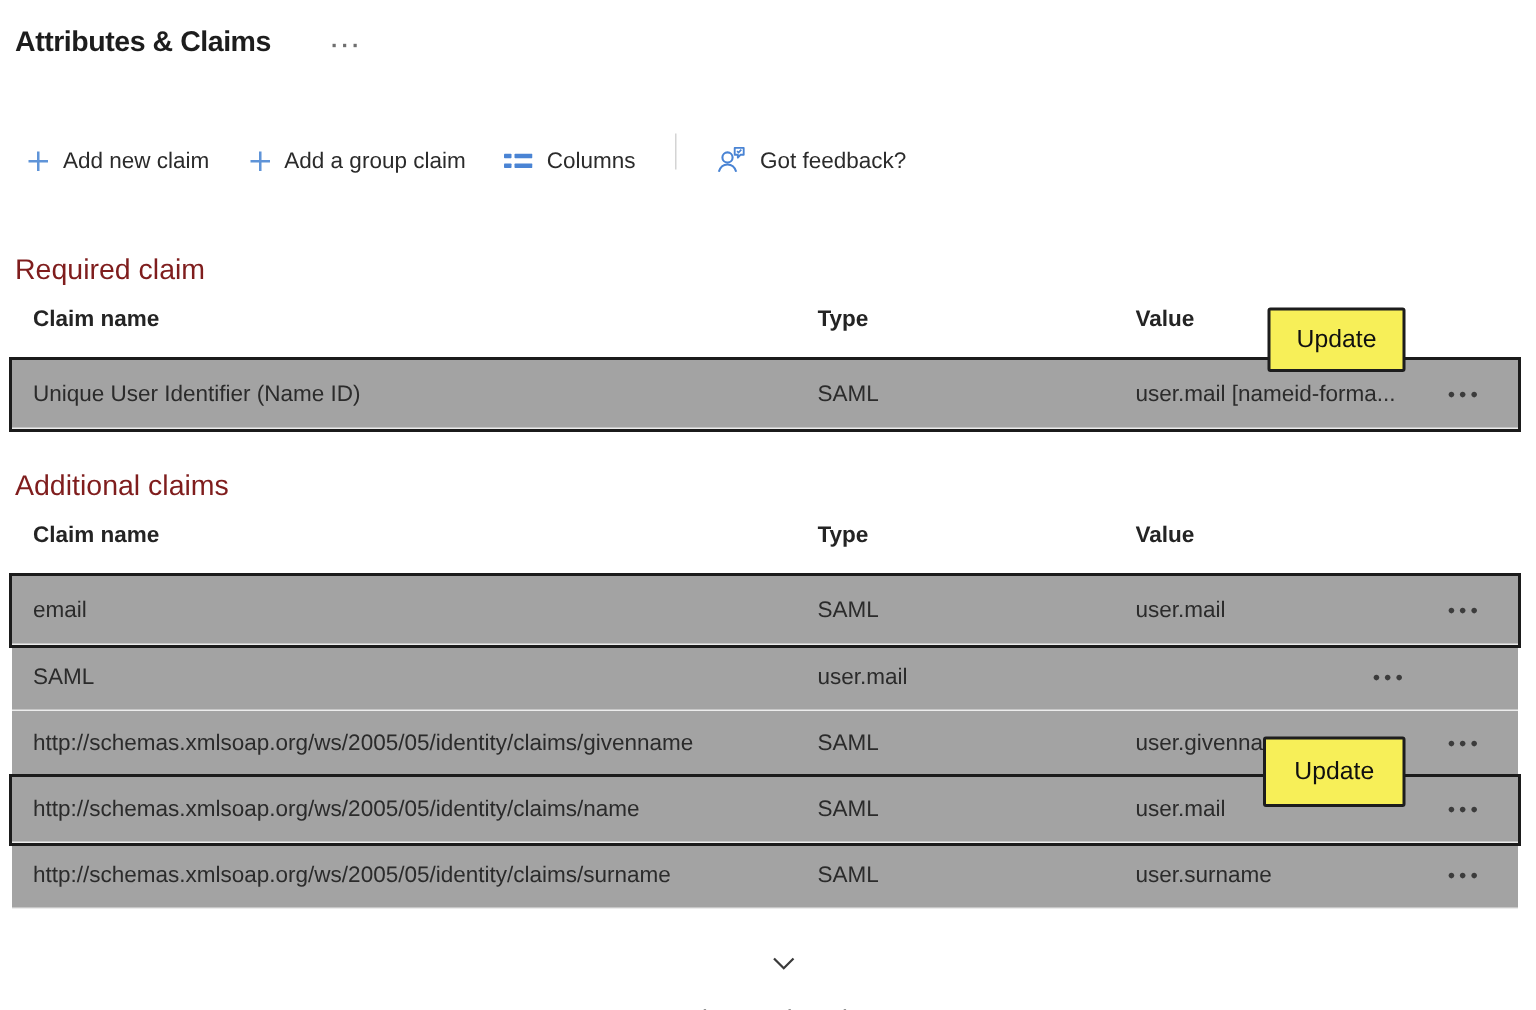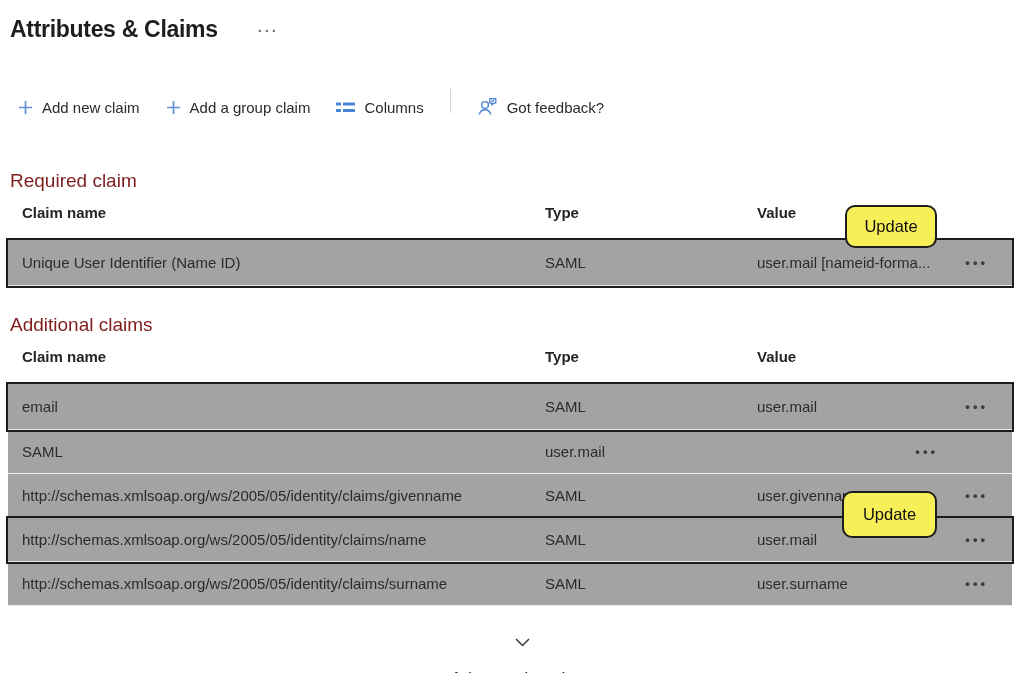--- a/index.html
+++ b/index.html
@@ -5,21 +5,21 @@
   * { margin:0; padding:0; box-sizing:border-box; }
   body {
     width:1024px; height:673px; background:#ffffff;
     font-family:"Liberation Sans", sans-serif; color:#2b2b2b;
     position:relative; overflow:hidden;
   }
   .page { position:relative; width:1024px; height:673px; }
 
   
   .title-row { display:flex; align-items:flex-start; padding:12px 0 0 10px; }
-  .page-title { font-size:23px; font-weight:700; color:#1d1d1d; line-height:34px; letter-spacing:-0.3px; }
+  .page-title { font-size:19px; font-weight:700; color:#1d1d1d; line-height:34px; letter-spacing:-0.3px; }
   .title-ellipsis { color:#6f6f6f; font-size:15px; font-weight:700; letter-spacing:2px; margin:10px 0 0 40px; cursor:pointer; }
 
   
   .toolbar { display:flex; align-items:center; margin:40px 0 0 18px; height:30px; gap:26px; }
   .tb-item { display:flex; align-items:center; gap:9px; font-size:15px; color:#2b2b2b; cursor:pointer;margin-top:12px; }
   .tb-divider { width:1px; height:24px; background:#d4d4d4; }
   .icon { display:inline-flex; align-items:center; justify-content:center; }
 
   
   .section-heading { font-size:19px; font-weight:400; color:#7f1d1d; line-height:26px; margin-left:10px; }
@@ -31,21 +31,21 @@
   .thead, .row { display:grid; grid-template-columns:523px 212px 205px 1fr; align-items:center; padding-left:14px; }
   .thead { height:46px; font-weight:700; font-size:15px; color:#242424; border-bottom:1px solid #c9c9c9; align-items:end; padding-bottom:18px; }
   .row { height:44px; font-size:15px; border-bottom:1px solid #ececec; background:#a3a3a3; position:relative; cursor:pointer; }
   .row.tall { height:46px; }
   .row.hl { outline:2px solid #1b1b1b; z-index:2; }
   .cell { overflow:hidden; white-space:nowrap; }
   .cell.menu { text-align:right; padding-right:24px; color:#3c3c3c; font-size:13px; font-weight:700; letter-spacing:3px; overflow:visible; }
 
   
   .callout {
-    position:absolute; background:#f7ef58; border:2.5px solid #1d1d1d; border-radius:10px;
+    position:absolute; background:#f7ef58; border:2.5px solid #1d1d1d; border-radius:2px;
     display:flex; align-items:center; justify-content:center;
     font-size:16.5px; color:#101010; z-index:5;
   }
   .callout-update-required { left:845px; top:205px; width:92px; height:43px; }
   .callout-add            { left:845px; top:361px; width:90px; height:45px; }
   .callout-update-name    { left:842px; top:491px; width:95px; height:47px; }
 
   
   .advanced { display:flex; align-items:center; gap:22px; margin:32px 0 0 20px; font-size:17.5px; color:#2b2b2b; cursor:pointer;flex-direction:column; }
 </style>

